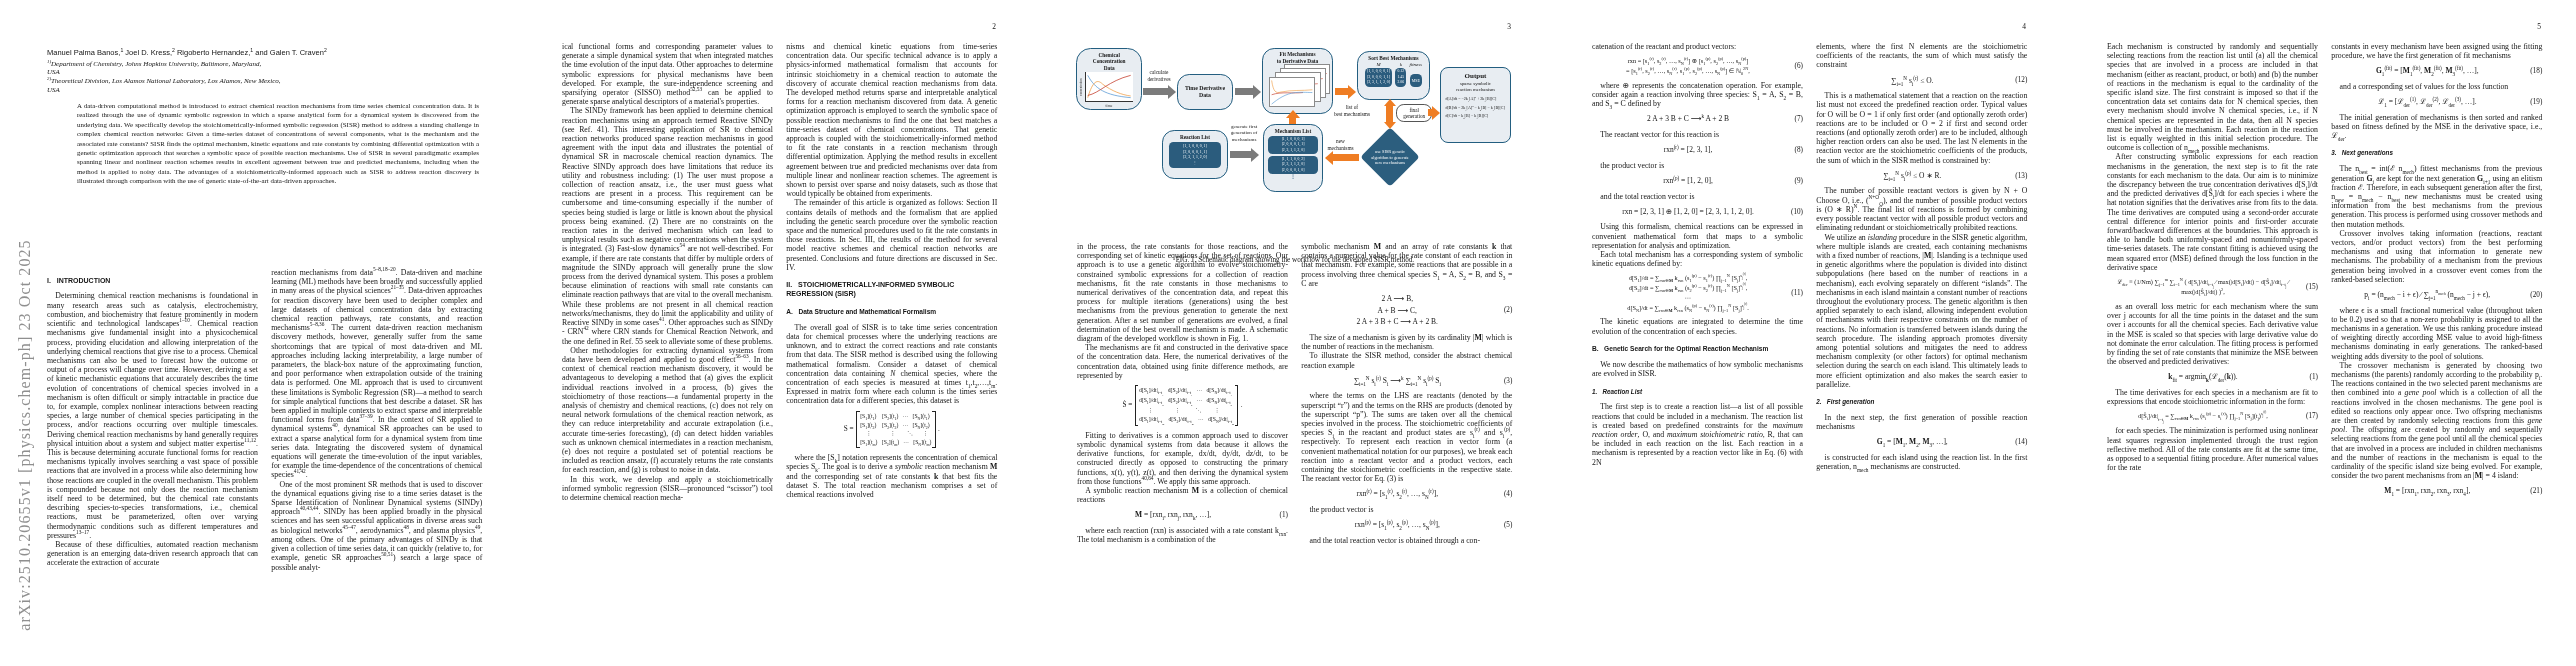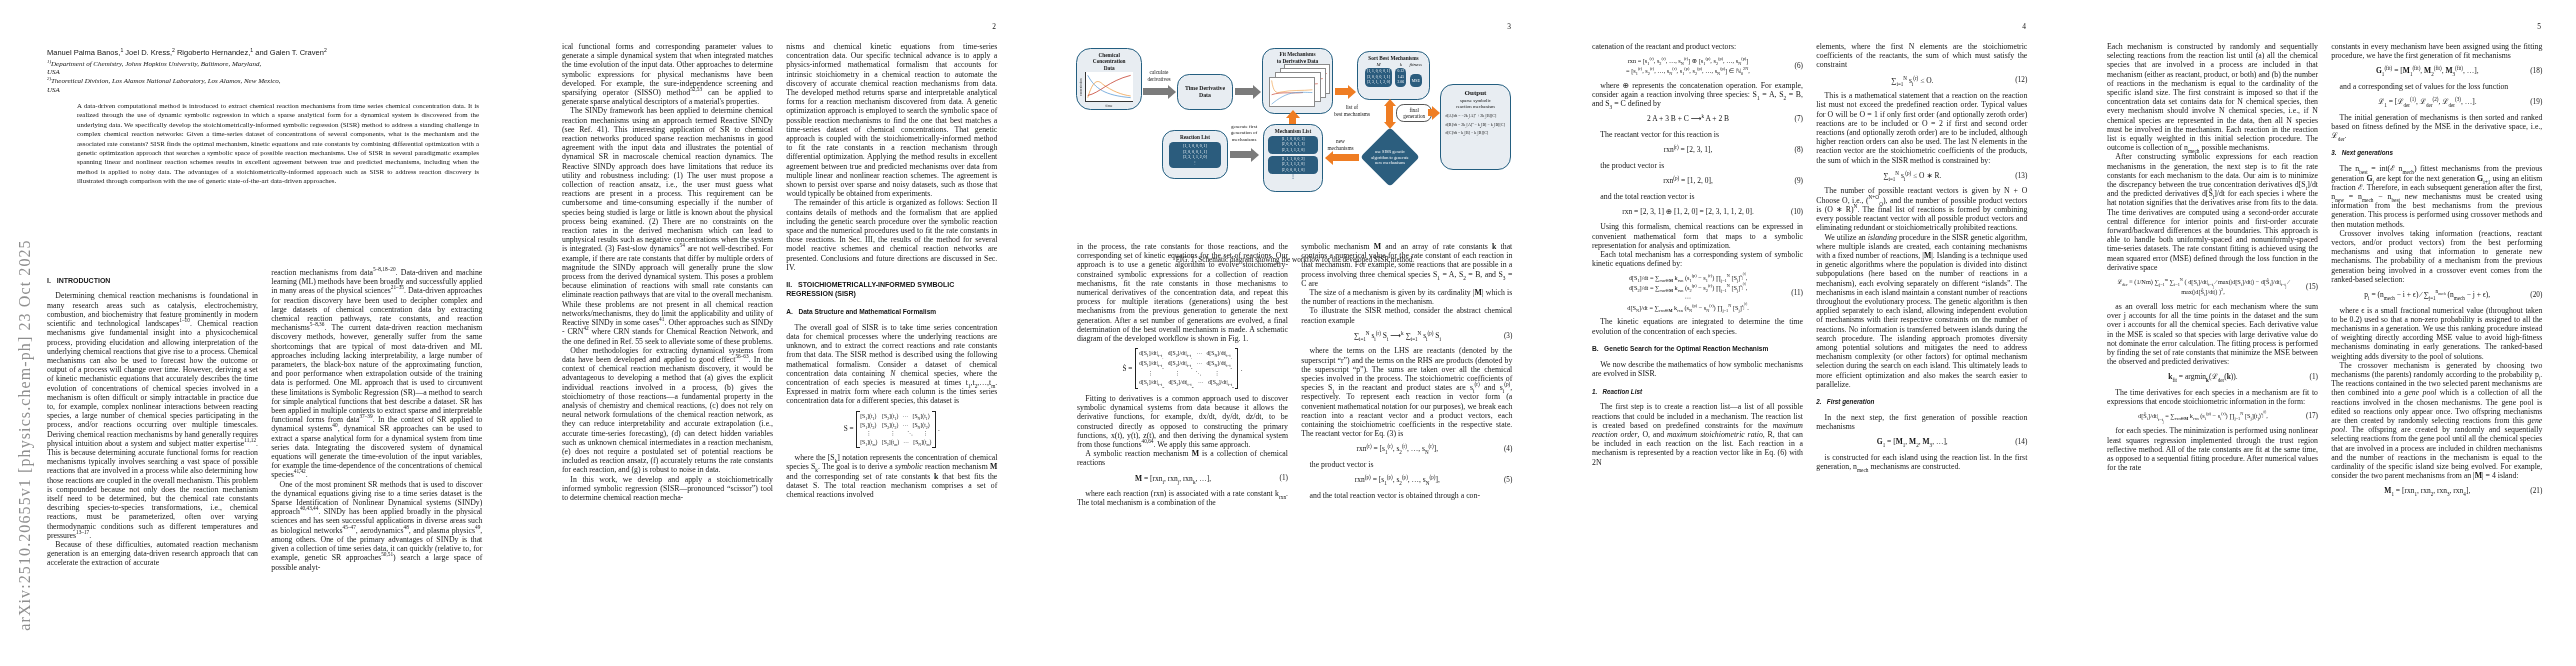--- a/index.html
+++ b/index.html
@@ -214,21 +214,21 @@
                 <div>2.06</div>
               </div>
           </div>
           <div>
             <span class="shead">fitness</span>
             <div class="dark msebox">MSE</div>
           </div>
         </div>
       </div>
 
-      <div class="fnode" style="left:366px;top:42px;width:71px;height:86px;border-radius:13px">
+      <div class="fnode" style="left:366px;top:25px;width:71px;height:76px;border-radius:8px">
         <div class="ftitle big">Output</div>
         <div class="osub">sparse symbolic
 reaction mechanism</div>
         <div class="oeqs">
             <div>d[A]/dt = −2k<sub>1</sub>[A]<sup>2</sup> + 2k<sub>3</sub>[B][C]</div>
             <div>d[B]/dt = 2k<sub>1</sub>[A]<sup>2</sup> − k<sub>2</sub>[B] − k<sub>3</sub>[B][C]</div>
             <div>d[C]/dt = k<sub>2</sub>[B] − k<sub>3</sub>[B][C]</div>
           </div>
       </div>
 
@@ -276,40 +276,45 @@
       <div class="flabel" style="left:248px;top:96px;width:37px">new
 mechanisms</div>
       <div class="arr-l orange" style="left:259px;top:112px;width:25.6px"></div>
     </div>
 
     <div class="caption">FIG. 1.  Schematic diagram showing the workflow for the developed SISR method.</div>
 
     <div class="cols" style="top:242px">
       <div class="col">
           <div class="p ni">in the process, the rate constants for those reactions, and the corresponding set of kinetic equations for the set of reactions.  Our approach is to use a genetic algorithm to evolve stoichiometry-constrained symbolic expressions for a collection of reaction mechanisms, fit the rate constants in those mechanisms to numerical derivatives of the concentration data, and repeat this process for multiple iterations (generations) using the best mechanisms from the previous generation to generate the next generation. After a set number of generations are evolved, a final determination of the best overall mechanism is made. A schematic diagram of the developed workflow is shown in Fig. 1.</div>
+          <div class="p">The mechanisms are fit and constructed in the derivative space of the concentration data. Here, the numerical derivatives of the concentration data, obtained using finite difference methods, are represented by</div>
           <div class="eqrow mx">
             <span class="mxlhs">Ṡ =</span>
             <span class="mxwrap">
               <div class="mxrow">d[S<sub>1</sub>]/dt|<sub>t=t<sub>1</sub></sub>   d[S<sub>2</sub>]/dt|<sub>t=t<sub>1</sub></sub>   ⋯   d[S<sub>N</sub>]/dt|<sub>t=t<sub>1</sub></sub></div>
               <div class="mxrow">d[S<sub>1</sub>]/dt|<sub>t=t<sub>2</sub></sub>   d[S<sub>2</sub>]/dt|<sub>t=t<sub>2</sub></sub>   ⋯   d[S<sub>N</sub>]/dt|<sub>t=t<sub>2</sub></sub></div>
               <div class="mxrow">      ⋮               ⋮           ⋱         ⋮</div>
               <div class="mxrow">d[S<sub>1</sub>]/dt|<sub>t=t<sub>m</sub></sub>   d[S<sub>2</sub>]/dt|<sub>t=t<sub>m</sub></sub>   ⋯   d[S<sub>N</sub>]/dt|<sub>t=t<sub>m</sub></sub></div>
             </span>
             <span class="mxlhs">.</span>
           </div>
           <div class="p">Fitting to derivatives is a common approach used to discover symbolic dynamical systems from data because it allows the derivative functions, for example, dx/dt, dy/dt, dz/dt, to be constructed directly as opposed to constructing the primary functions, x(t), y(t), z(t), and then deriving the dynamical system from those functions<sup>40,64</sup>. We apply this same approach.</div>
           <div class="p">A symbolic reaction mechanism <b>M</b> is a collection of chemical reactions</div>
           <div class="eqrow">
             <span class="eqbody"><b>M</b> = [rxn<sub>i</sub>, rxn<sub>j</sub>, rxn<sub>k</sub>, …],</span>
             <span class="eqnum">(1)</span>
           </div>
           <div class="p">where each reaction (rxn) is associated with a rate constant k<sub>rxn</sub>. The total mechanism is a combination of the</div>
         </div>
       <div class="col">
           <div class="p ni">symbolic mechanism <b>M</b> and an array of rate constants <b>k</b> that contains a numerical value for the rate constant of each reaction in that mechanism.  For example, some reactions that are possible in a process involving three chemical species S<sub>1</sub> = A, S<sub>2</sub> = B, and S<sub>3</sub> = C are</div>
+          <div class="eqrow">
+            <span class="eqbody">2 A ⟶ B,<br>A + B ⟶ C,<br>2 A + 3 B + C ⟶ A + 2 B.</span>
+            <span class="eqnum">(2)</span>
+          </div>
           <div class="p">The size of a mechanism is given by its cardinality |<b>M</b>| which is the number of reactions in the mechanism.</div>
           <div class="p">To illustrate the SISR method, consider the abstract chemical reaction example</div>
           <div class="eqrow">
             <span class="eqbody">∑<sub>i=1</sub><sup>N</sup> s<sub>i</sub><sup>(r)</sup> S<sub>i</sub>  ⟶<sup>k</sup>  ∑<sub>i=1</sub><sup>N</sup> s<sub>i</sub><sup>(p)</sup> S<sub>i</sub></span>
             <span class="eqnum">(3)</span>
           </div>
           <div class="p">where the terms on the LHS are reactants (denoted by the superscript “r”) and the terms on the RHS are products (denoted by the superscript “p”).  The sums are taken over all the chemical species involved in the process.  The stoichiometric coefficients of species S<sub>i</sub> in the reactant and product states are s<sub>i</sub><sup>(r)</sup> and s<sub>i</sub><sup>(p)</sup>, respectively. To represent each reaction in vector form (a convenient mathematical notation for our purposes), we break each reaction into a reactant vector and a product vectors, each containing the stoichiometric coefficients in the respective state. The reactant vector for Eq. (3) is</div>
           <div class="eqrow">
             <span class="eqbody">rxn<sup>(r)</sup> = [s<sub>1</sub><sup>(r)</sup>, s<sub>2</sub><sup>(r)</sup>, …, s<sub>N</sub><sup>(r)</sup>],</span>
             <span class="eqnum">(4)</span>

